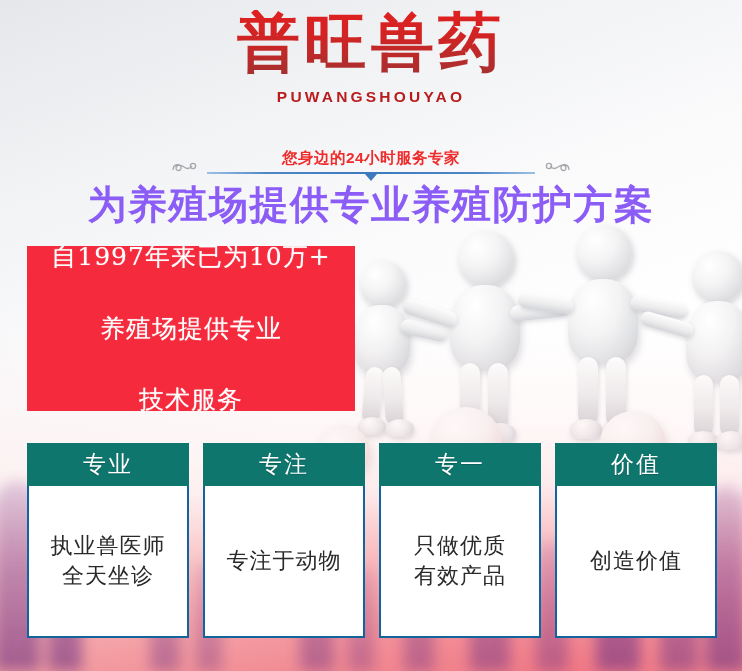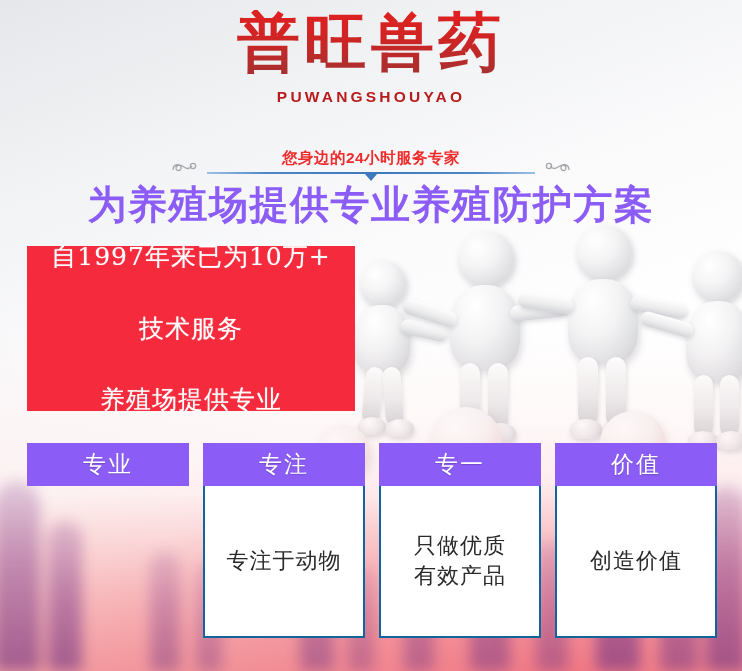--- a/index.html
+++ b/index.html
@@ -211,21 +211,21 @@
     justify-content: space-between;
   }
   .card {
     width: 162px;
     display: flex;
     flex-direction: column;
     background: transparent;
   }
   .card-head {
     height: 43px;
-    background: #8b5cf6;
+    background: #0f766e;
     color: #ffffff;
     font-size: 23px;
     letter-spacing: 2px;
     display: flex;
     align-items: center;
     justify-content: center;
     text-shadow: 0 1px 1px rgba(0,0,0,0.18);
   }
   .card-body {
     flex: 1;
@@ -337,28 +337,32 @@
     </span>
     <div class="tag-text">您身边的24小时服务专家</div>
     <div class="tag-rule"></div>
     <div class="tag-tri"></div>
   </div>
 
   <div class="headline">为养殖场提供专业养殖防护方案</div>
 
   <div class="redbox">
     <div class="rb-line">自1997年来已为10万+</div>
+    <div class="rb-line">养殖场提供专业</div>
     <div class="rb-line">技术服务</div>
-    <div class="rb-line">养殖场提供专业</div>
   </div>
 
   <div class="cards">
 
     <div class="card">
       <div class="card-head">专业</div>
+      <div class="card-body">
+        <div class="cb-line">执业兽医师</div>
+        <div class="cb-line">全天坐诊</div>
+      </div>
     </div>
 
     <div class="card">
       <div class="card-head">专注</div>
       <div class="card-body">
         <div class="cb-line">专注于动物</div>
       </div>
     </div>
 
     <div class="card">

